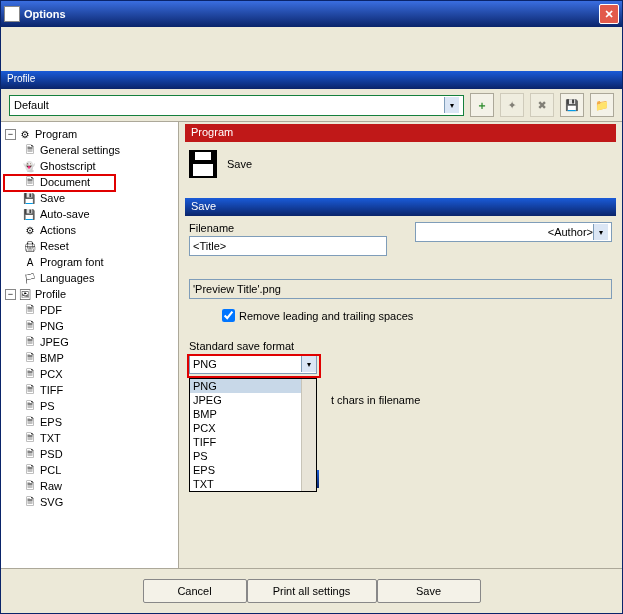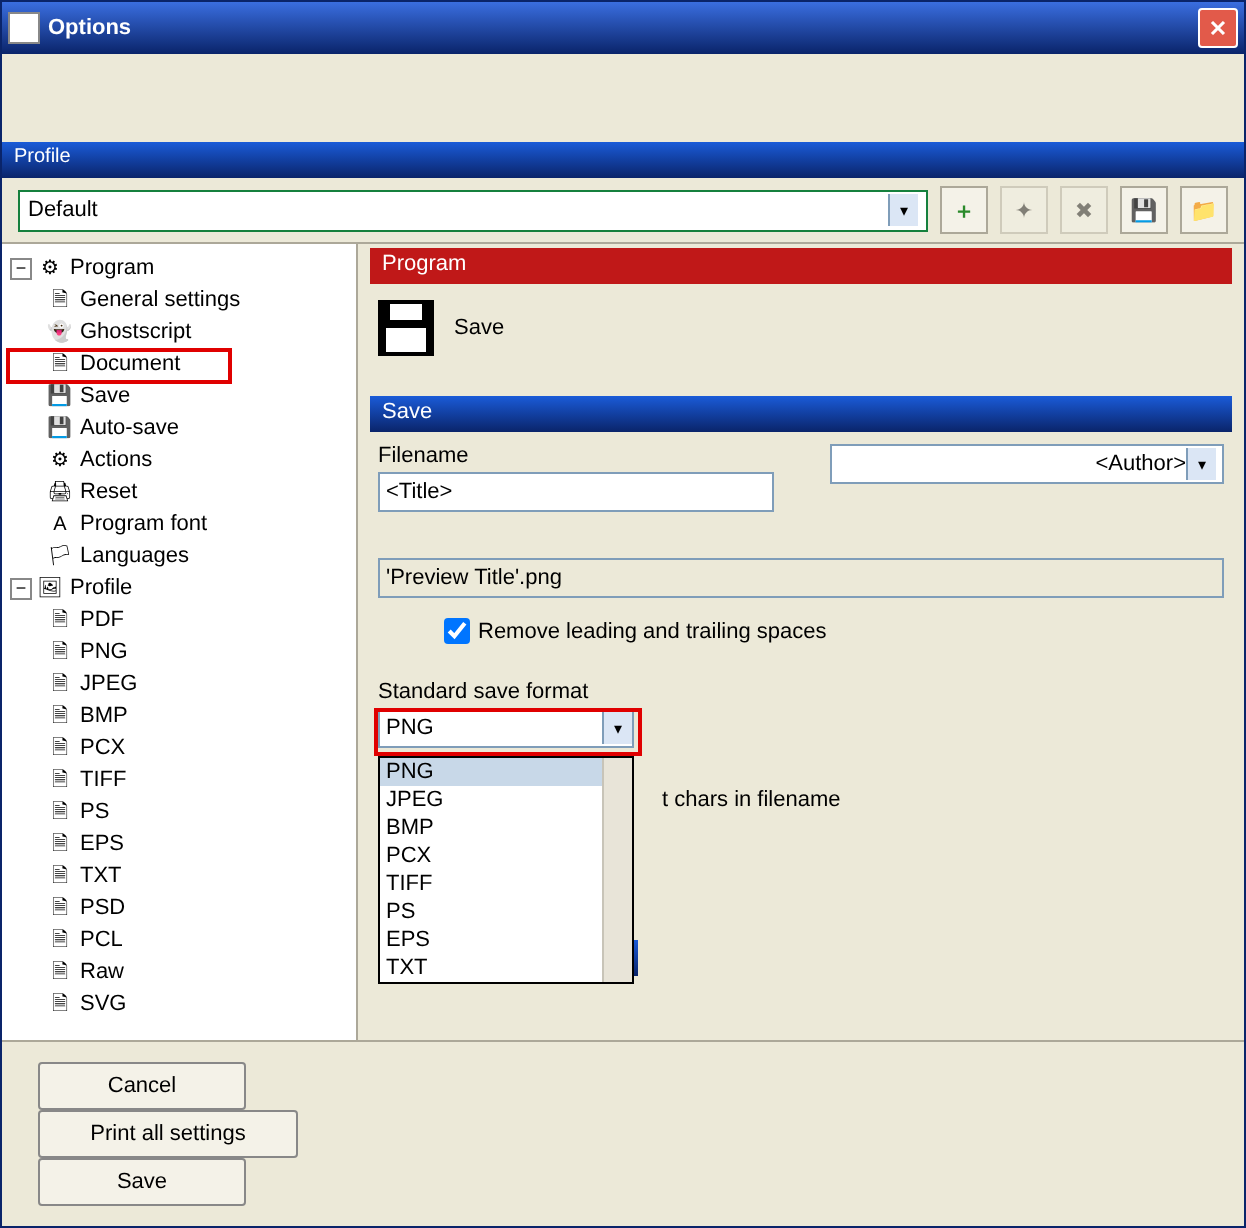--- a/index.html
+++ b/index.html
@@ -47,21 +47,21 @@
 .std-list .sb { position: absolute; right: 0; top: 0; bottom: 0; width: 15px; background: #e8e4d8; border-left: 1px solid #c8c4b8; }
 .side-txt { position: absolute; left: 142px; top: 54px; }
 .subs-area { margin-top: 130px; display: flex; gap: 8px; }
 .subs-left { flex: 1; }
 .subs-row1 { display: flex; align-items: center; gap: 6px; }
 .eq { width: 12px; text-align: center; }
 .arrows { display:flex; flex-direction:column; gap:32px; padding-top:2px; }
 .abtn { width: 28px; height: 24px; border: 1px solid #888; background: #f4f2e8; display:flex; align-items:center; justify-content:center; font-size:12px; cursor:pointer;}
 .rbtns { display: flex; flex-direction: column; gap: 6px; padding-top: 2px; }
 .btn { width: 84px; height: 24px; border: 1px solid #888; background: #f4f2e8; border-radius: 2px; cursor: pointer; }
-.bottom { border-top: 1px solid #aca899; padding: 10px 18px; display: flex; justify-content: center; flex-direction: column; }
+.bottom { border-top: 1px solid #aca899; padding: 10px 18px; display: flex; justify-content: center; }
 .bottom .btn { width: 104px; }
 .tree-wrap { position: relative; }
 </style>
 </head>
 <body>
 
 <div class="window">
 
   <div class="titlebar">
     <div class="ticon"></div>

